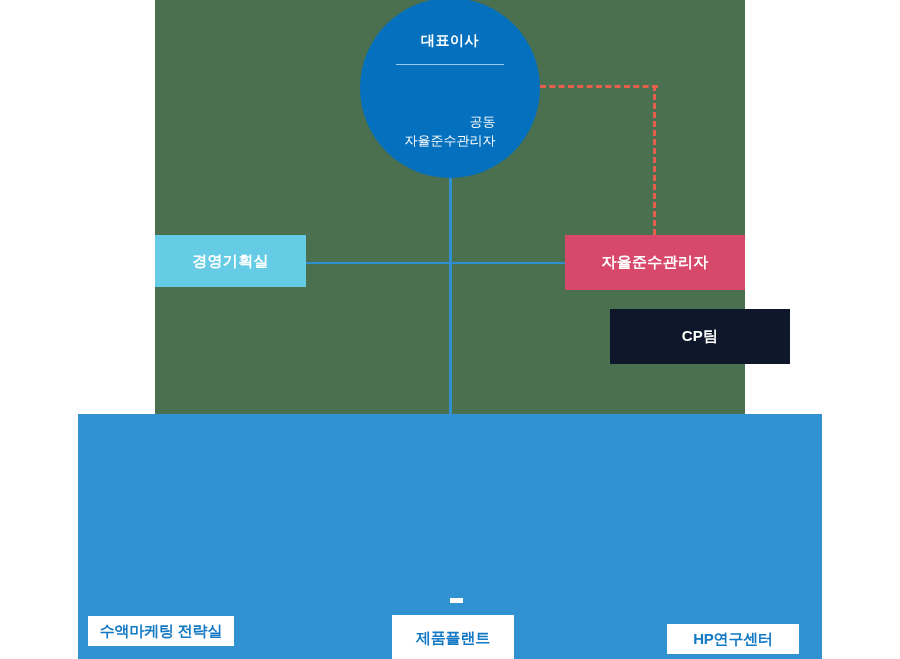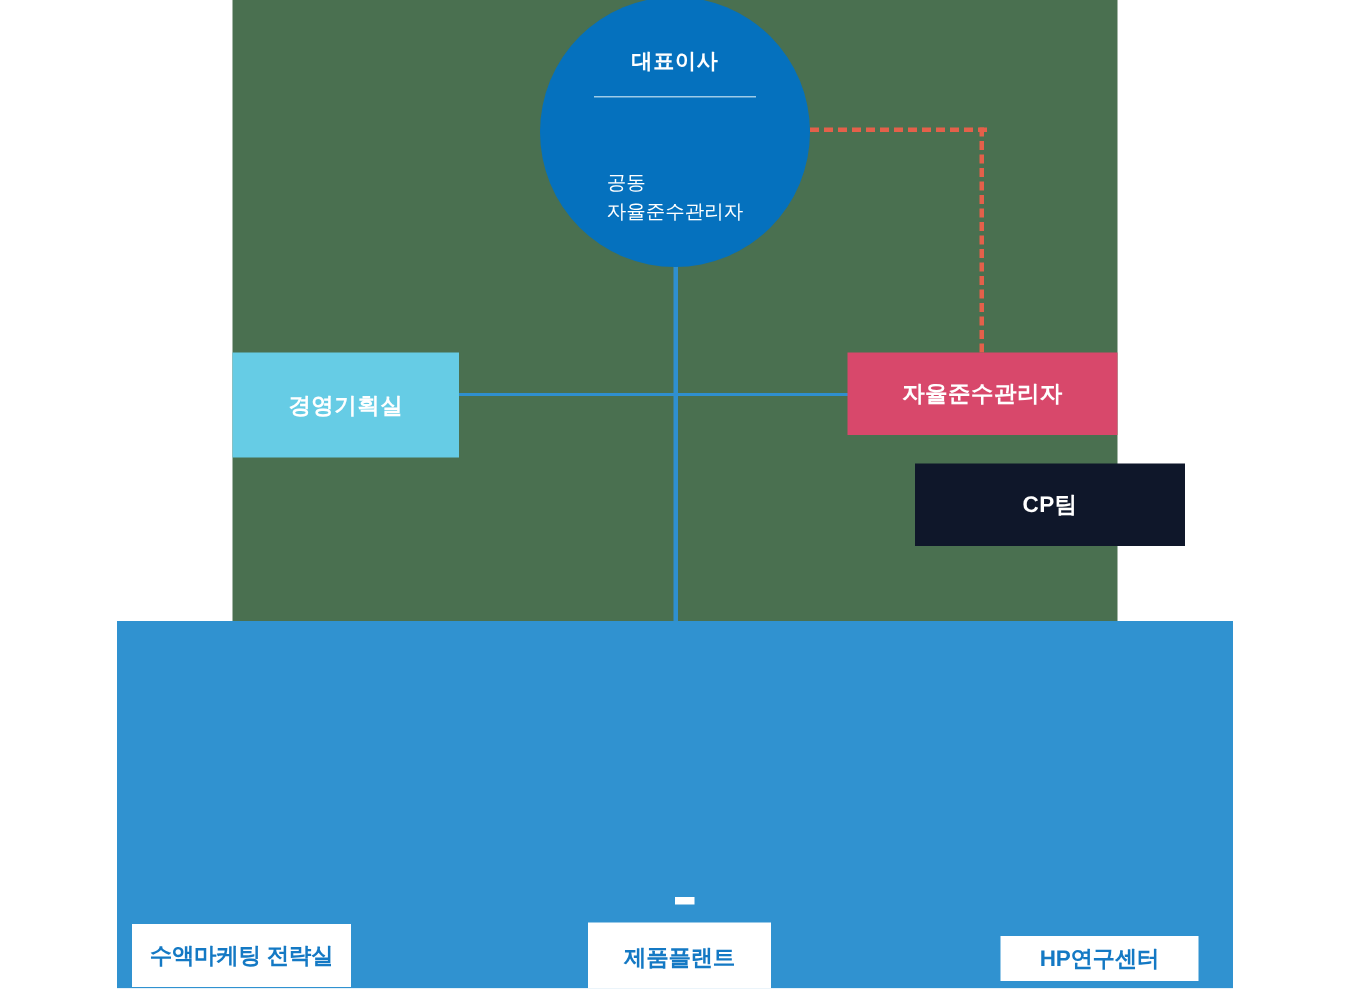--- a/index.html
+++ b/index.html
@@ -93,40 +93,40 @@
   .ceo-divider {
     width: 108px;
     height: 1px;
     background: #9ecbe8;
     margin-bottom: 16px;
   }
   .ceo-sub {
     color: #ffffff;
     font-size: 13px;
     line-height: 1.45;
-    text-align: left;
+    text-align: right;
     font-weight: normal;
     margin-top: 32px;
   }
   
   .box {
     position: absolute;
     display: flex;
     align-items: center;
     justify-content: center;
     color: #ffffff;
     font-size: 15px;
     font-weight: bold;
     letter-spacing: 0.3px;
   }
   .box-planning {
     left: 155px;
     top: 235px;
     width: 151px;
-    height: 70px;
+    height: 52px;
     background: #66cce5;
   }
   .box-compliance {
     left: 565px;
     top: 235px;
     width: 180px;
     height: 55px;
     background: #d8486b;
   }
   .box-cpteam {
@@ -147,21 +147,21 @@
     display: flex;
     align-items: center;
     justify-content: center;
     white-space: nowrap;
     letter-spacing: -0.2px;
   }
   .label-marketing {
     left: 88px;
     top: 616px;
     width: 146px;
-    height: 42px;
+    height: 30px;
   }
   .label-plant {
     left: 392px;
     top: 615px;
     width: 122px;
     height: 46px;
   }
   .label-plant .overlay-text {
     position: absolute;
     left: 0;

